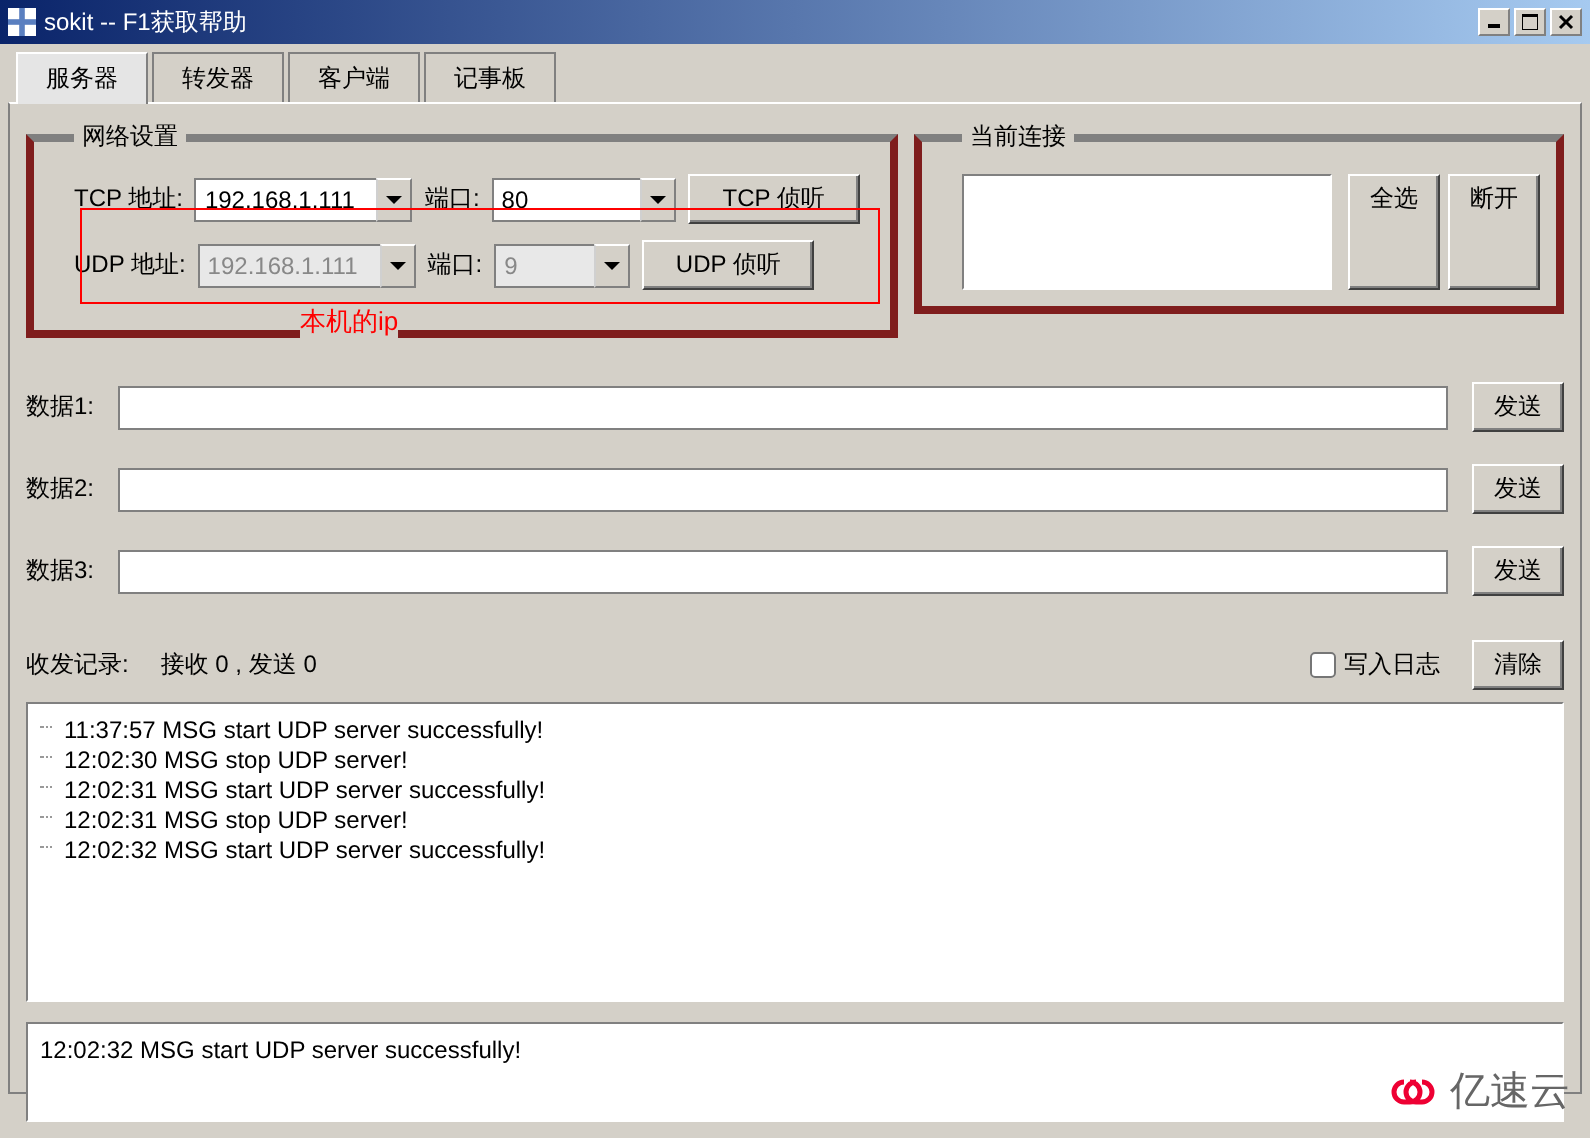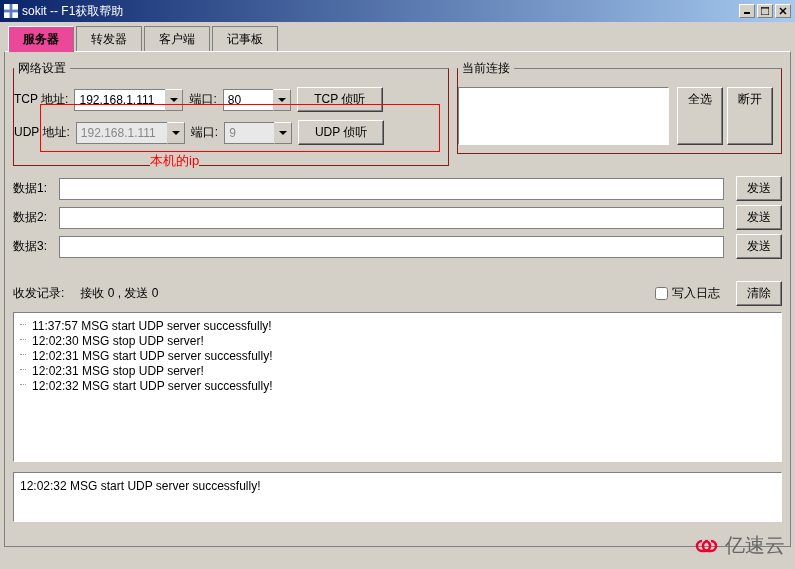--- a/index.html
+++ b/index.html
@@ -4,41 +4,41 @@
   <style>
     * { box-sizing: border-box; margin: 0; padding: 0; }
     body { font-family: SimSun, Arial, sans-serif; font-size: 12px; background: #d4d0c8; width: 795px; height: 569px; position: relative; }
     .titlebar { background: linear-gradient(to right, #0a246a, #a6caf0); color: #fff; height: 22px; display: flex; align-items: center; padding: 0 4px; font-weight: normal; }
     .titlebar-icon { width: 14px; height: 14px; background: #5a7fc0; margin-right: 4px; display: inline-flex; align-items: center; justify-content: center; }
     .titlebar-text { flex: 1; font-family: "MS Sans Serif", sans-serif; font-size: 12px; }
     .win-controls { display: flex; gap: 2px; }
     .win-btn { width: 16px; height: 14px; background: #d4d0c8; border: 1px solid #fff; border-right-color: #808080; border-bottom-color: #808080; display: flex; align-items: center; justify-content: center; font-family: Arial; font-size: 10px; cursor: pointer; }
     .tabs { display: flex; margin-top: 4px; margin-left: 8px; }
     .tab { padding: 4px 14px; background: #d4d0c8; border: 1px solid #808080; border-bottom: none; margin-right: 2px; cursor: pointer; }
-    .tab.active { background: #ec4899; border-top: 1px solid #fff; border-left: 1px solid #fff; position: relative; z-index: 2; font-weight: bold; }
+    .tab.active { background: #e5e5e5; border-top: 1px solid #fff; border-left: 1px solid #fff; position: relative; z-index: 2; }
     .tab-content { border: 1px solid #808080; border-top: 1px solid #fff; margin: 0 4px 4px 4px; padding: 8px; background: #d4d0c8; position: relative; top: -1px; height: 496px; }
-    fieldset { border: 1px solid #7f1d1d; border-top-color: #808080; padding: 10px 8px 8px 0; margin-bottom: 6px; position: relative; }
+    fieldset { border: 4px solid #7f1d1d; border-top-color: #808080; padding: 10px 8px 8px 20px; margin-bottom: 6px; position: relative; }
     fieldset legend { padding: 0 4px; background: #d4d0c8; }
     .net-row { display: flex; align-items: center; gap: 6px; margin-bottom: 8px; }
     .net-row:last-child { margin-bottom: 12px; }
     label { white-space: nowrap; }
     .combo { display: flex; align-items: stretch; }
     .combo input { border: 1px solid #808080; border-right: none; padding: 2px 4px; width: 91px; font-size: 12px; height: 22px; background: #fff; }
     .combo input:disabled { background: #e8e8e8; color: #888; }
     .combo-arrow { width: 18px; border: 1px solid #808080; background: #d4d0c8; border-top: 1px solid #fff; border-left: 1px solid #d0d0d0; display: flex; align-items: center; justify-content: center; cursor: pointer; }
     .combo-arrow svg { width: 8px; height: 4px; }
     .btn { padding: 3px 14px; background: #d4d0c8; border: 1px solid #fff; border-right: 1px solid #404040; border-bottom: 1px solid #404040; cursor: pointer; box-shadow: inset -1px -1px 0 #808080; min-width: 86px; text-align: center; }
     .btn-small { min-width: 46px; padding: 3px 8px; }
     .top-area { display: flex; gap: 8px; align-items: flex-start; }
     .net-settings { flex: 0 0 436px; }
     .current-conn { flex: 1; }
     .conn-content { display: flex; gap: 8px; }
     .conn-list { flex: 1; height: 58px; background: #fff; border: 1px solid #808080; border-right-color: #fff; border-bottom-color: #fff; }
     .conn-btns { display: flex; flex-direction: row; gap: 4px; }
-    .data-row { display: flex; align-items: center; gap: 12px; margin-top: 4px; }
+    .data-row { display: flex; align-items: center; gap: 12px; margin-top: 16px; }
     .data-input { flex: 1; height: 22px; border: 1px solid #808080; background: #fff; padding: 2px 4px; font-size: 12px; }
     .log-header { display: flex; align-items: center; margin-top: 22px; gap: 16px; }
     .log-header-left { flex: 1; display: flex; gap: 16px; }
     .chk { display: flex; align-items: center; gap: 4px; }
     .chk input { width: 13px; height: 13px; }
     .log-area { height: 150px; background: #fff; border: 1px solid #808080; border-right-color: #fff; border-bottom-color: #fff; margin-top: 6px; padding: 6px; overflow: auto; }
     .log-line { margin-bottom: 1px; padding-left: 12px; position: relative; }
     .log-line::before { content: ""; position: absolute; left: 0; top: 5px; width: 6px; height: 1px; border-top: 1px dotted #999; }
     .status-area { height: 50px; background: #fff; border: 1px solid #808080; border-right-color: #fff; border-bottom-color: #fff; margin-top: 10px; padding: 6px; }
     .red-box { position: absolute; border: 1px solid red; left: 40px; top: 104px; width: 400px; height: 48px; pointer-events: none; }
@@ -97,21 +97,21 @@
         <div class="combo">
           <input type="text" value="192.168.1.111" style="">
           <div class="combo-arrow">
               <svg viewBox="0 0 8 4">
                 <polygon points="0,0 8,0 4,4" fill="#000"></polygon>
               </svg>
             </div>
         </div>
         <label>端口:</label>
         <div class="combo">
-          <input type="text" style="width: 50px;" value="80">
+          <input type="text" style="width: 74px;" value="80">
           <div class="combo-arrow">
               <svg viewBox="0 0 8 4">
                 <polygon points="0,0 8,0 4,4" fill="#000"></polygon>
               </svg>
             </div>
         </div>
         <div class="btn">TCP 侦听</div>
       </div>
       <div class="net-row">
         <label>UDP 地址:</label>

